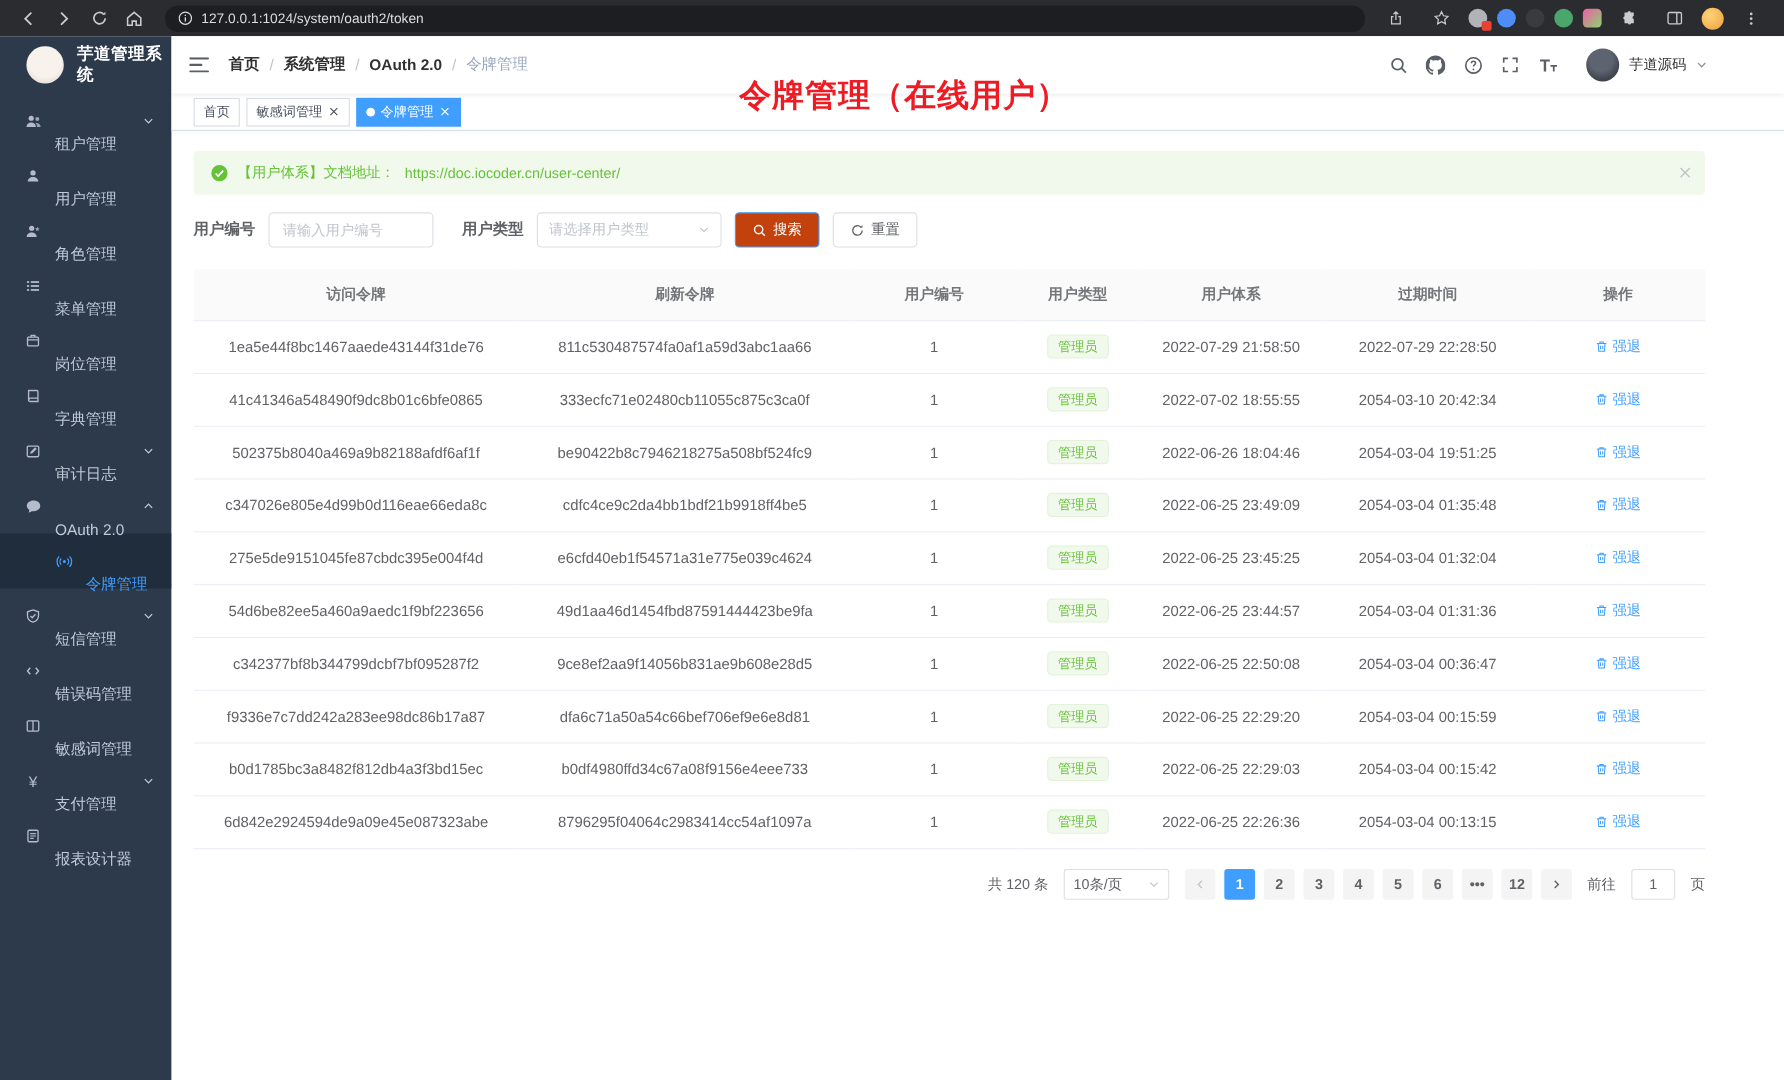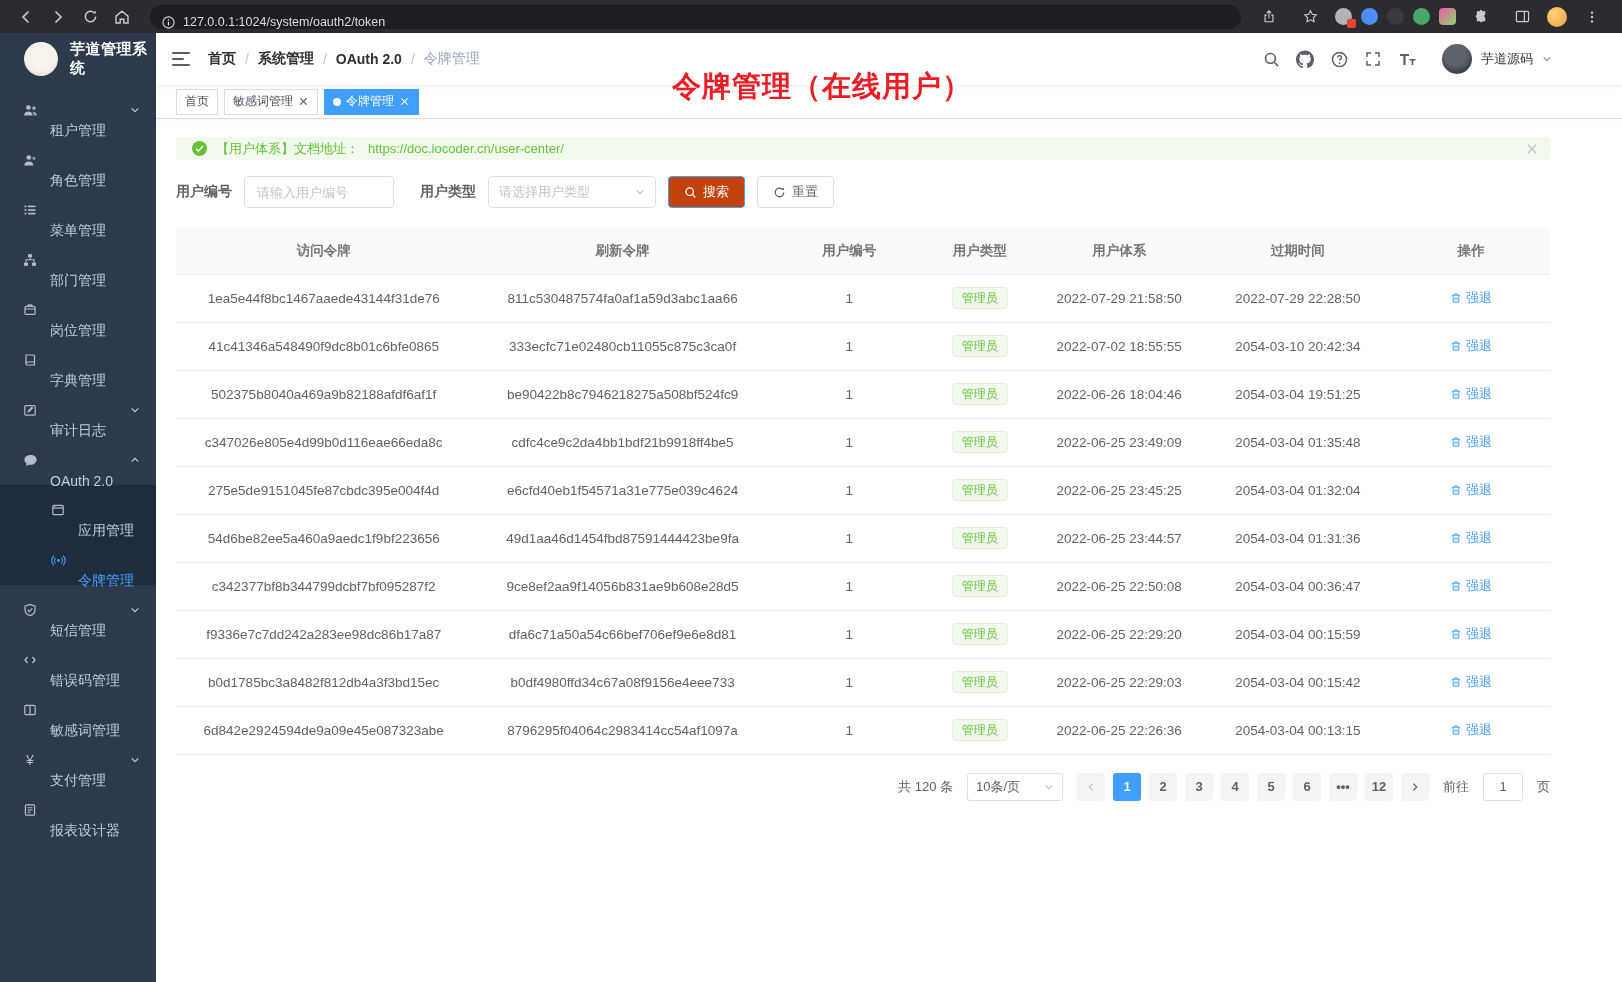--- a/index.html
+++ b/index.html
@@ -3,21 +3,21 @@
 <meta charset="utf-8">
 <style>
   * { box-sizing: border-box; margin: 0; padding: 0; }
   html,body { width:1622px; height:982px; }
   body { font-family:"Liberation Sans","DejaVu Sans",sans-serif; background:#fff; position:relative; overflow:hidden; }
   svg { display:block; }
 
   
   .browser { height:33px; background:#2b2c2f; display:flex; align-items:center; padding:0 10px; }
   .b-icon { width:26px; height:26px; border-radius:50%; display:flex; align-items:center; justify-content:center; color:#c9cbce; flex-shrink:0; margin:0 3px; cursor:pointer; }
-  .url-bar { flex:1; height:24px; background:#1d1e21; border-radius:12px; display:flex; align-items:flex-end; padding:0 12px; gap:8px; margin:0 12px; color:#dadce0; font-size:12.5px; cursor:text; }
+  .url-bar { flex:1; height:24px; background:#1d1e21; border-radius:12px; display:flex; align-items:center; padding:0 12px; gap:8px; margin:0 12px; color:#dadce0; font-size:12.5px; cursor:text; }
   .b-right { display:flex; align-items:center; gap:9px; padding-right:4px; }
   .ext { width:17px; height:17px; border-radius:50%; position:relative; flex-shrink:0; cursor:pointer; }
   .ext .badge { position:absolute; right:-4px; bottom:-3px; width:9px; height:9px; background:#e94235; border-radius:2px; }
   .profile-avatar { width:20px; height:20px; border-radius:50%; background:radial-gradient(circle at 35% 35%, #ffd37a, #f0a03c); flex-shrink:0; cursor:pointer; }
 
   
   .app { display:flex; height:949px; }
   .sidebar { width:156px; background:#2d3a4b; color:#bfcbd9; flex-shrink:0; display:flex; flex-direction:column; }
   .logo { height:52px; display:flex; align-items:center; padding-left:24px; gap:12px; }
   .logo-avatar { width:34px; height:34px; border-radius:50%; background:radial-gradient(circle at 50% 40%, #f7f2ec 55%, #d9cfc4); flex-shrink:0; }
@@ -51,21 +51,21 @@
   .tagsbar { height:34px; display:flex; align-items:center; gap:6px; padding-left:20px; border-bottom:1px solid #d8dce5; box-shadow:0 1px 3px rgba(0,0,0,.04); background:#fff; position:relative; z-index:2; }
   .tag { height:26px; display:inline-flex; align-items:center; gap:5px; padding:0 8px; font-size:12px; border:1px solid #d8dce5; color:#495060; background:#fff; cursor:pointer; }
   .tag .dot { width:8px; height:8px; border-radius:50%; background:#fff; display:none; }
   .tag.active { background:#409eff; border-color:#409eff; color:#fff; }
   .tag.active .dot { display:block; }
   .tag-close { width:11px; height:11px; display:flex; align-items:center; justify-content:center; border-radius:50%; }
 
   
   .content { flex:1; padding:18px 72px 0 20px; }
 
-  .alert { height:23px; background:#f0f9eb; border-radius:4px; display:flex; align-items:center; gap:9px; padding:0 16px; font-size:13px; color:#67c23a; position:relative; }
+  .alert { height:40px; background:#f0f9eb; border-radius:4px; display:flex; align-items:center; gap:9px; padding:0 16px; font-size:13px; color:#67c23a; position:relative; }
   .alert-link { color:#67c23a; text-decoration:none; cursor:pointer; }
   .alert-close { position:absolute; right:12px; color:#c0c4cc; cursor:pointer; }
 
   .filters { margin-top:16px; display:flex; align-items:center; }
   .f-label { font-size:14px; font-weight:700; color:#606266; margin-right:12px; }
   .f-input { width:150px; height:32px; border:1px solid #dcdfe6; border-radius:4px; padding:0 12px; font-size:13px; color:#606266; outline:none; }
   .f-input::placeholder { color:#c0c4cc; }
   .f-select { width:168px; height:32px; border:1px solid #dcdfe6; border-radius:4px; padding:0 10px; display:flex; align-items:center; justify-content:space-between; font-size:13px; color:#c0c4cc; cursor:pointer; }
   .f-select .caret { color:#c0c4cc; }
   .sp24 { width:26px; } .sp12 { width:12px; }
@@ -186,20 +186,29 @@
             </svg>
           </span>
         <span class="mi-label">租户管理</span>
         <span class="mi-caret">
             <svg width="10" height="10" viewBox="0 0 12 12">
               <path d="M2 4l4 4 4-4" fill="none" stroke="currentColor" stroke-width="1.4"></path>
             </svg>
           </span>
       </div>
 
+      <div class="menu-item">
+        <span class="mi-icon">
+            <svg width="14" height="14" viewBox="0 0 14 14" fill="currentColor">
+              <circle cx="7" cy="4.2" r="2.4"></circle>
+              <path d="M2.2 12c0-2.6 2.1-4.2 4.8-4.2s4.8 1.6 4.8 4.2z"></path>
+            </svg>
+          </span>
+        <span class="mi-label">用户管理</span>
+      </div>
 
       <div class="menu-item">
         <span class="mi-icon">
             <svg width="15" height="15" viewBox="0 0 14 14" fill="currentColor">
               <circle cx="5.4" cy="4.2" r="2.2"></circle>
               <path d="M1.2 11.6c0-2.3 1.9-3.7 4.2-3.7s4.2 1.4 4.2 3.7z"></path>
               <path d="M10.2 3l.6 1.2 1.3.2-.95.9.2 1.3-1.15-.6-1.15.6.2-1.3-.95-.9 1.3-.2z" opacity=".85"></path>
             </svg>
           </span>
         <span class="mi-label">角色管理</span>
@@ -212,31 +221,20 @@
               <rect x="5" y="2.6" width="7.5" height="1.6"></rect>
               <rect x="1.5" y="6.2" width="2" height="1.6"></rect>
               <rect x="5" y="6.2" width="7.5" height="1.6"></rect>
               <rect x="1.5" y="9.8" width="2" height="1.6"></rect>
               <rect x="5" y="9.8" width="7.5" height="1.6"></rect>
             </svg>
           </span>
         <span class="mi-label">菜单管理</span>
       </div>
 
-      <div class="menu-item">
-        <span class="mi-icon">
-            <svg width="14" height="14" viewBox="0 0 14 14">
-              <rect x="5" y="1.2" width="4" height="3.2" fill="currentColor"></rect>
-              <rect x="1" y="9.6" width="4" height="3.2" fill="currentColor"></rect>
-              <rect x="9" y="9.6" width="4" height="3.2" fill="currentColor"></rect>
-              <path d="M7 4.4v2.4M3 9.6V6.8h8v2.8" fill="none" stroke="currentColor" stroke-width="1.1"></path>
-            </svg>
-          </span>
-        <span class="mi-label">部门管理</span>
-      </div>
 
       <div class="menu-item">
         <span class="mi-icon">
             <svg width="14" height="14" viewBox="0 0 14 14">
               <rect x="2" y="3.4" width="10" height="8" rx="1" fill="none" stroke="currentColor" stroke-width="1.2"></rect>
               <path d="M5.3 3.4V1.9h3.4v1.5M2 6h10" fill="none" stroke="currentColor" stroke-width="1.2"></path>
             </svg>
           </span>
         <span class="mi-label">岗位管理</span>
       </div>
@@ -274,30 +272,20 @@
             </svg>
           </span>
         <span class="mi-label">OAuth 2.0</span>
         <span class="mi-caret up">
             <svg width="10" height="10" viewBox="0 0 12 12">
               <path d="M2 4l4 4 4-4" fill="none" stroke="currentColor" stroke-width="1.4"></path>
             </svg>
           </span>
       </div>
 
-      <div class="menu-item sub">
-        <span class="mi-icon">
-            <svg width="14" height="14" viewBox="0 0 14 14">
-              <rect x="1.8" y="2.4" width="10.4" height="9.2" rx="1" fill="none" stroke="currentColor" stroke-width="1.2"></rect>
-              <path d="M1.8 5h10.4" stroke="currentColor" stroke-width="1.2"></path>
-              <circle cx="3.6" cy="3.7" r=".6" fill="currentColor"></circle>
-            </svg>
-          </span>
-        <span class="mi-label">应用管理</span>
-      </div>
 
       <div class="menu-item sub active">
         <span class="mi-icon">
             <svg width="15" height="15" viewBox="0 0 14 14">
               <circle cx="7" cy="7" r="1.3" fill="currentColor"></circle>
               <path d="M4.4 9.6a3.7 3.7 0 0 1 0-5.2M9.6 4.4a3.7 3.7 0 0 1 0 5.2" fill="none" stroke="currentColor" stroke-width="1.1"></path>
               <path d="M2.6 11.4a6.2 6.2 0 0 1 0-8.8M11.4 2.6a6.2 6.2 0 0 1 0 8.8" fill="none" stroke="currentColor" stroke-width="1.1"></path>
             </svg>
           </span>
         <span class="mi-label">令牌管理</span>

